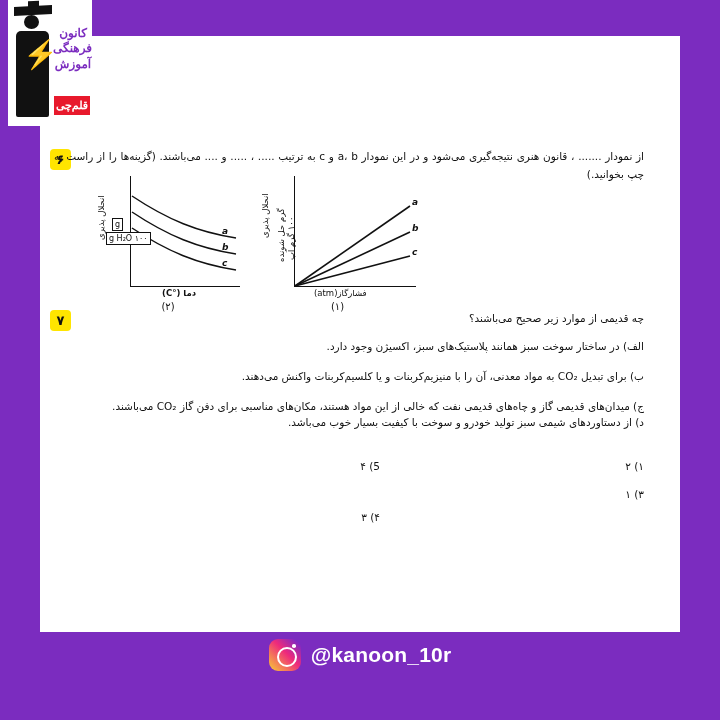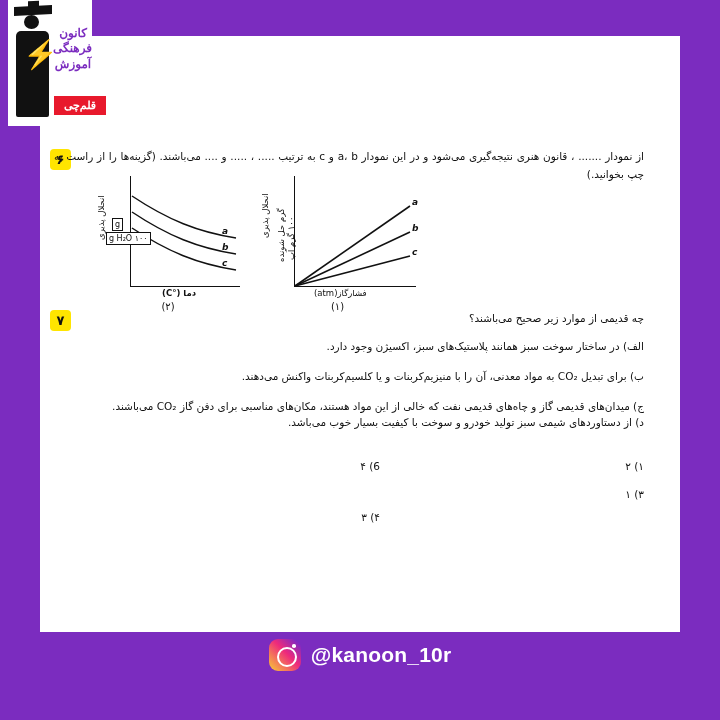--- a/index.html
+++ b/index.html
@@ -60,21 +60,21 @@
     text-align: center;
     color: #7B2CBF;
     font-weight: bold;
     line-height: 1.28;
     font-size: 12px;
     direction: rtl;
   }
   .logo-badge {
     position: absolute;
     left: 46px; top: 96px;
-    width: 52px; height: 19px;
+    width: 36px; height: 19px;
     background: #E8192C;
     color: #fff;
     font-size: 11px; font-weight: bold;
     text-align: center; line-height: 19px;
     direction: rtl;
   }
 
   
   .sheet {
     position: absolute;
@@ -253,21 +253,21 @@
 
     <div class="qbadge" style="left:10px; top:274px;">۷</div>
     <div class="qtext" style="right:36px; top:274px; width:590px;">چه قدیمی از موارد زیر صحیح می‌باشند؟</div>
 
     <div class="qtext" style="right:36px; top:302px; width:588px;">الف) در ساختار سوخت سبز همانند پلاستیک‌های سبز، اکسیژن وجود دارد.</div>
     <div class="qtext" style="right:36px; top:332px; width:588px;">ب) برای تبدیل CO₂ به مواد معدنی، آن را با منیزیم‌کربنات و یا کلسیم‌کربنات واکنش می‌دهند.</div>
     <div class="qtext" style="right:36px; top:362px; width:588px;">ج) میدان‌های قدیمی گاز و چاه‌های قدیمی نفت که خالی از این مواد هستند، مکان‌های مناسبی برای دفن گاز CO₂ می‌باشند.</div>
     <div class="qtext" style="right:36px; top:378px; width:588px;">د) از دستاوردهای شیمی سبز تولید خودرو و سوخت با کیفیت بسیار خوب می‌باشد.</div>
 
     <div class="opt" style="right:36px; top:424px;">۱) ۲</div>
-    <div class="opt" style="right:300px; top:424px;">6) ۴</div>
+    <div class="opt" style="right:300px; top:424px;">5) ۴</div>
     <div class="opt" style="right:36px; top:452px;">۳) ۱</div>
     <div class="opt" style="right:300px; top:452px;margin-top:23px;">۴) ۳</div>
 
   </div>
 </div>
 
 <div class="logo-block">
   <div class="logo-figure">
     <div class="logo-cap"></div>
     <div class="logo-head"></div>

